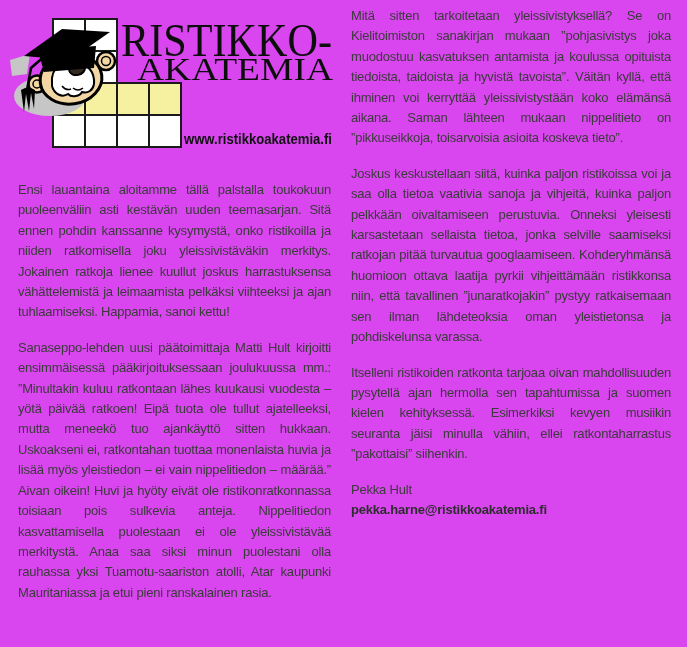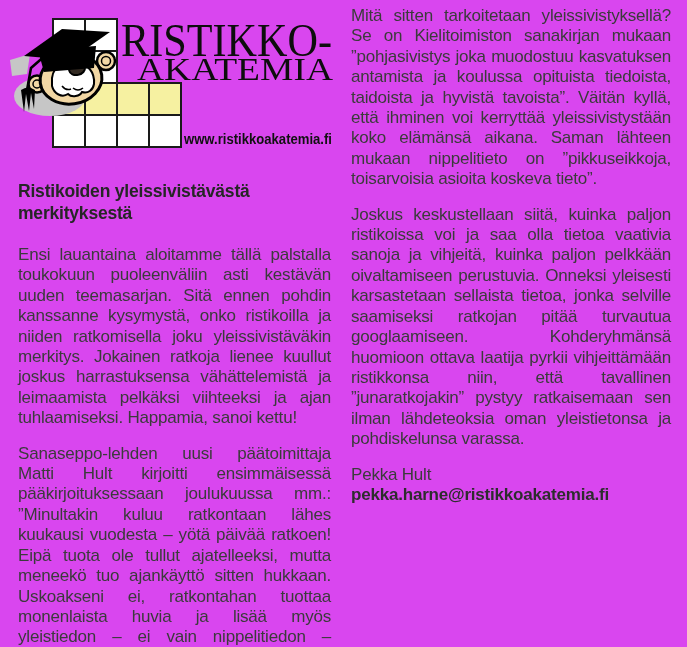--- a/index.html
+++ b/index.html
@@ -12,21 +12,21 @@
   .logo-svg{position:absolute;left:0;top:0;width:345px;height:162px;}
   .col{position:absolute;}
   .col-left{left:18px;top:180px;width:313px;}
   .col-right{left:351px;top:6px;width:320px;}
   h1{
     font-size:17.5px;line-height:22px;font-weight:bold;color:#262626;
     margin:0 0 21px 0;letter-spacing:-0.2px;
   }
   p{
     margin:0 0 15px 0;
-    font-size:17px;line-height:20.4px;
+    font-size:13px;line-height:20.4px;
     text-align:justify;letter-spacing:-0.2px;
   }
   p.last{margin-bottom:0;}
   b.email, .sig b, .fb-url{color:#2d2d2d;font-weight:bold;}
   .plain{text-align:left;}
 </style>
 </head>
 <body>
 
 <div class="page">
@@ -72,27 +72,27 @@
         <path d="M21,90 L24,112 L26,94 L29,111 L31,93 L34,109 L35,90 Q28,85 21,90 Z" fill="#000"></path>
       </g>
     </g>
 
     <text x="121" y="56" font-family="Liberation Serif, serif" font-size="46" fill="#0d0d0d" textLength="211" lengthAdjust="spacingAndGlyphs">RISTIKKO-</text>
     <text x="137" y="80" font-family="Liberation Serif, serif" font-size="31" fill="#0d0d0d" textLength="196" lengthAdjust="spacingAndGlyphs">AKATEMIA</text>
     <text x="184" y="144" font-family="Liberation Sans, sans-serif" font-weight="bold" font-size="15.5" fill="#111" textLength="148" lengthAdjust="spacingAndGlyphs">www.ristikkoakatemia.fi</text>
   </svg>
 
   <div class="col col-left">
-    <h1>Ristikoiden yleissivistävästä merkityksestä</h1>
     <p>Ensi lauantaina aloitamme tällä palstalla toukokuun puoleenväliin asti kestävän uuden teemasarjan. Sitä ennen pohdin kanssanne kysymystä, onko ristikoilla ja niiden ratkomisella joku yleissivistäväkin merkitys. Jokainen ratkoja lienee kuullut joskus harrastuksensa vähättelemistä ja leimaamista pelkäksi viihteeksi ja ajan tuhlaamiseksi. Happamia, sanoi kettu!</p>
     <p class="last">Sanaseppo-lehden uusi päätoimittaja Matti Hult kirjoitti ensimmäisessä pääkirjoituksessaan joulukuussa mm.: ”Minultakin kuluu ratkontaan lähes kuukausi vuodesta – yötä päivää ratkoen! Eipä tuota ole tullut ajatelleeksi, mutta meneekö tuo ajankäyttö sitten hukkaan. Uskoakseni ei, ratkontahan tuottaa monenlaista huvia ja lisää myös yleistiedon – ei vain nippelitiedon – määrää.” Aivan oikein! Huvi ja hyöty eivät ole ristikonratkonnassa toisiaan pois sulkevia anteja. Nippelitiedon kasvattamisella puolestaan ei ole yleissivistävää merkitystä. Anaa saa siksi minun puolestani olla rauhassa yksi Tuamotu-saariston atolli, Atar kaupunki Mauritaniassa ja etui pieni ranskalainen rasia.</p>
   </div>
 
   <div class="col col-right">
     <p>Mitä sitten tarkoitetaan yleissivistyksellä? Se on Kielitoimiston sanakirjan mukaan ”pohjasivistys joka muodostuu kasvatuksen antamista ja koulussa opituista tiedoista, taidoista ja hyvistä tavoista”. Väitän kyllä, että ihminen voi kerryttää yleissivistystään koko elämänsä aikana. Saman lähteen mukaan nippelitieto on ”pikkuseikkoja, toisarvoisia asioita koskeva tieto”.</p>
     <p>Joskus keskustellaan siitä, kuinka paljon ristikoissa voi ja saa olla tietoa vaativia sanoja ja vihjeitä, kuinka paljon pelkkään oivaltamiseen perustuvia. Onneksi yleisesti karsastetaan sellaista tietoa, jonka selville saamiseksi ratkojan pitää turvautua googlaamiseen. Kohderyhmänsä huomioon ottava laatija pyrkii vihjeittämään ristikkonsa niin, että tavallinen ”junaratkojakin” pystyy ratkaisemaan sen ilman lähdeteoksia oman yleistietonsa ja pohdiskelunsa varassa.</p>
+    <p>Itselleni ristikoiden ratkonta tarjoaa oivan mahdollisuuden pysytellä ajan hermolla sen tapahtumissa ja suomen kielen kehityksessä. Esimerkiksi kevyen musiikin seuranta jäisi minulla vähiin, ellei ratkontaharrastus ”pakottaisi” siihenkin.</p>
 
 
     <p class="sig plain"><span>Pekka Hult</span><br><b>pekka.harne@ristikkoakatemia.fi</b></p>
 
   </div>
 
 </div>
 
 </body></html>

